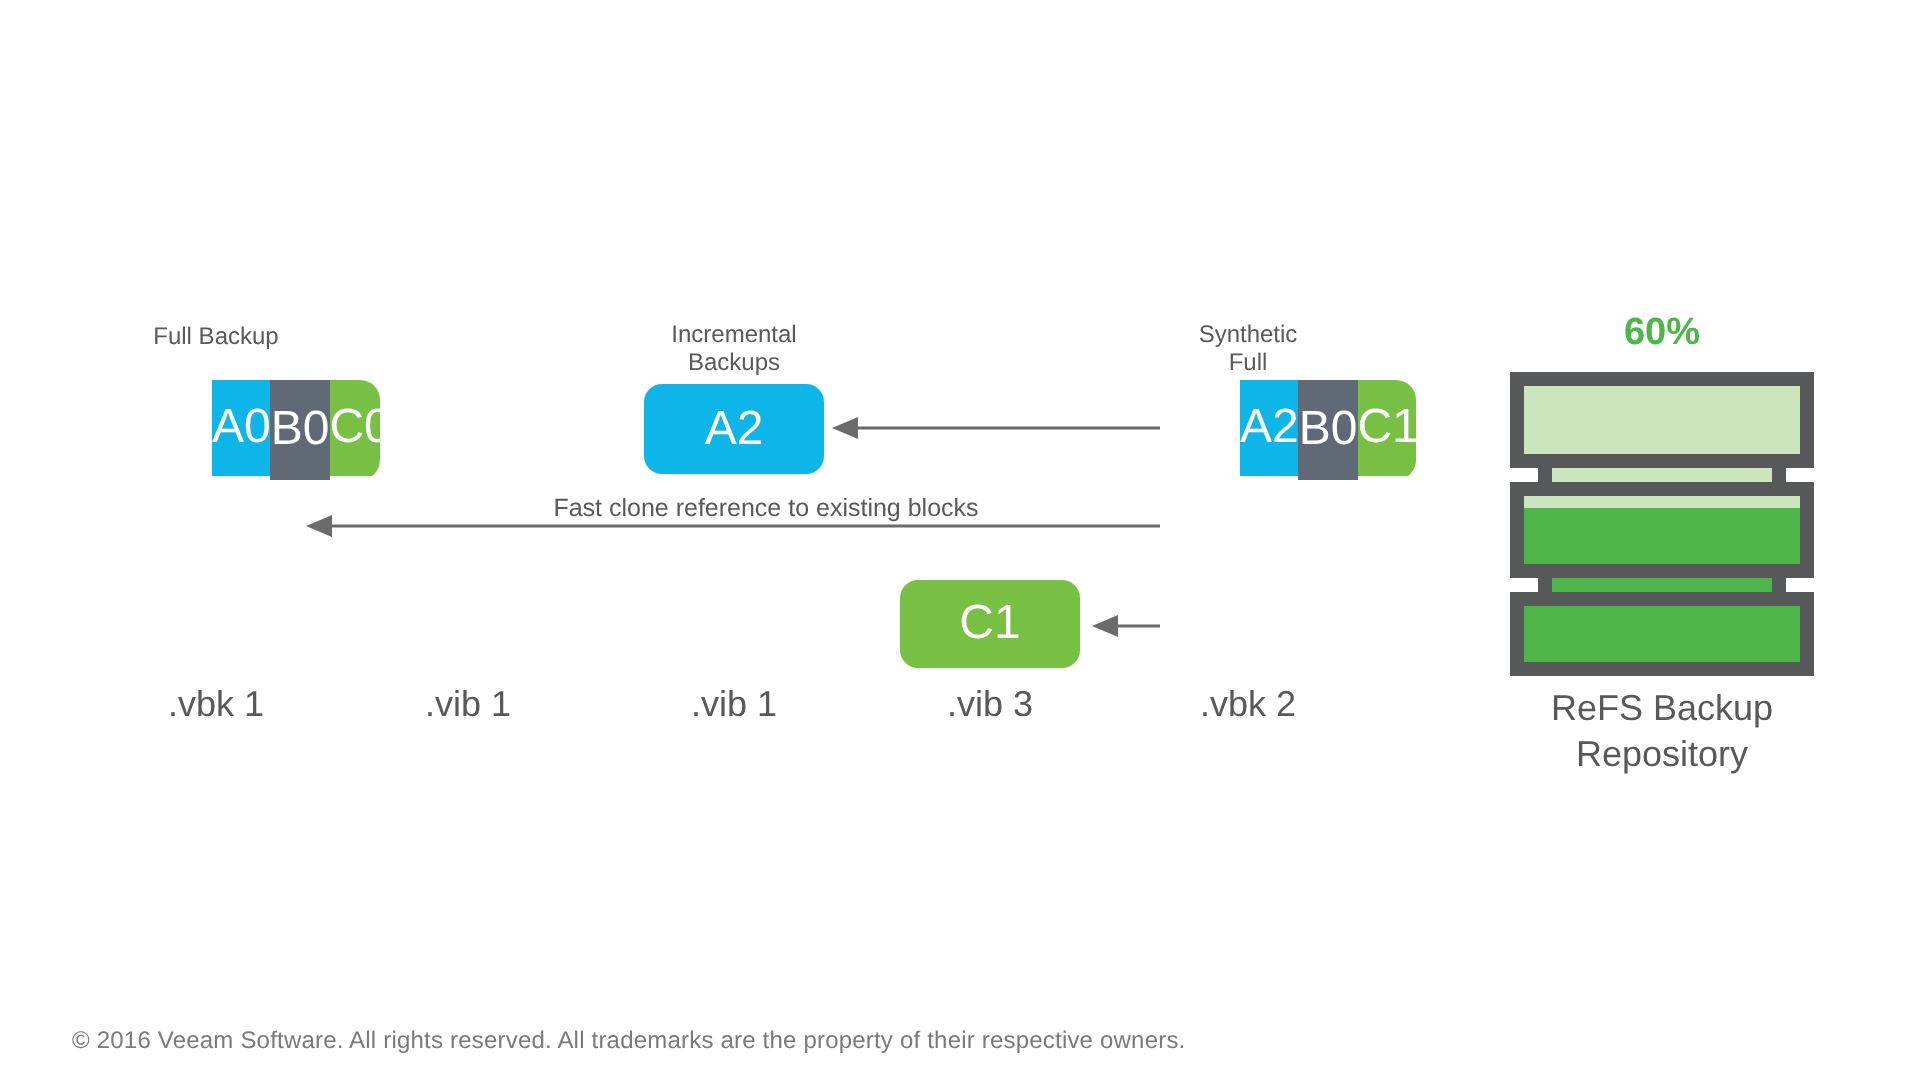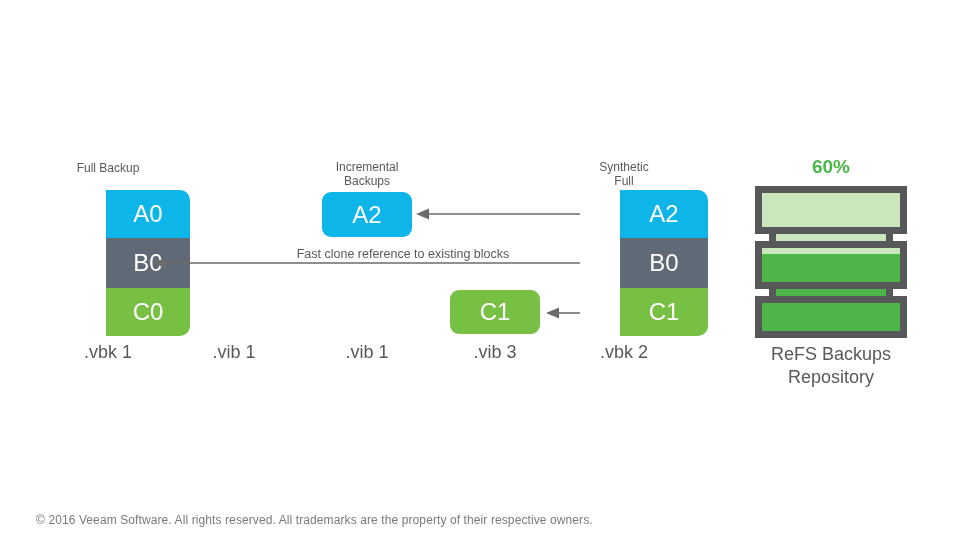--- a/index.html
+++ b/index.html
@@ -10,35 +10,35 @@
   .title{
     position:absolute;left:40px;top:22px;font-size:55px;font-weight:400;
     letter-spacing:0px;white-space:nowrap;
   }
   .ghdr{
     position:absolute;font-size:12px;line-height:14px;text-align:center;
     color:#595959;
   }
   .stack{
     position:absolute;border-radius:10px;overflow:hidden;
-    display:flex;flex-direction:column;padding-left:40px;
+    display:flex;flex-direction:row;padding-left:40px;
   }
   .block{
     display:flex;align-items:center;justify-content:center;
     color:#ffffff;font-size:24px;font-weight:400;
   }
   .single{
     position:absolute;border-radius:9px;display:flex;align-items:center;
     justify-content:center;color:#ffffff;font-size:24px;
   }
   .file-label{
     position:absolute;top:342px;font-size:18px;color:#595959;text-align:center;
   }
   .arrow-label{
-    position:absolute;left:252px;top:247px;width:302px;text-align:center;
+    position:absolute;left:232px;top:247px;width:302px;text-align:center;
     font-size:12.5px;color:#595959;
   }
   .overlay-svg{position:absolute;left:0;top:0;pointer-events:none;}
   .percent{
     position:absolute;left:771px;top:156px;width:120px;text-align:center;
     font-size:19px;font-weight:700;
   }
   .repo-icon{position:absolute;left:755px;top:186px;}
   .repo-caption{
     position:absolute;left:741px;top:343px;width:180px;text-align:center;
@@ -105,19 +105,19 @@
   <svg class="repo-icon" width="152" height="152" viewBox="0 0 152 152">
     <rect x="17.5" y="42" width="117" height="20" stroke-width="7" fill="#cbe5bd" stroke="#57585a"></rect>
     <rect x="17.5" y="98" width="117" height="20" stroke-width="7" fill="#4eb648" stroke="#57585a"></rect>
     <rect x="3.5" y="3.5" width="145" height="41" stroke-width="7" fill="#cbe5bd" stroke="#57585a"></rect>
     <rect x="3.5" y="58.5" width="145" height="41" stroke-width="7" fill="#4eb648" stroke="#57585a"></rect>
     <rect x="7" y="62" width="138" height="6" fill="#cbe5bd"></rect>
     <rect x="3.5" y="113.5" width="145" height="35" stroke-width="7" fill="#4eb648" stroke="#57585a"></rect>
   </svg>
 
   <div class="repo-caption">
-    <span>ReFS Backups</span><br>
+    <span>ReFS Backup</span><br>
     <span>Repository</span>
   </div>
 
   <div class="footer">© 2016 Veeam Software. All rights reserved. All trademarks are the property of their respective owners.</div>
 
 </div>
 
 </body></html>

